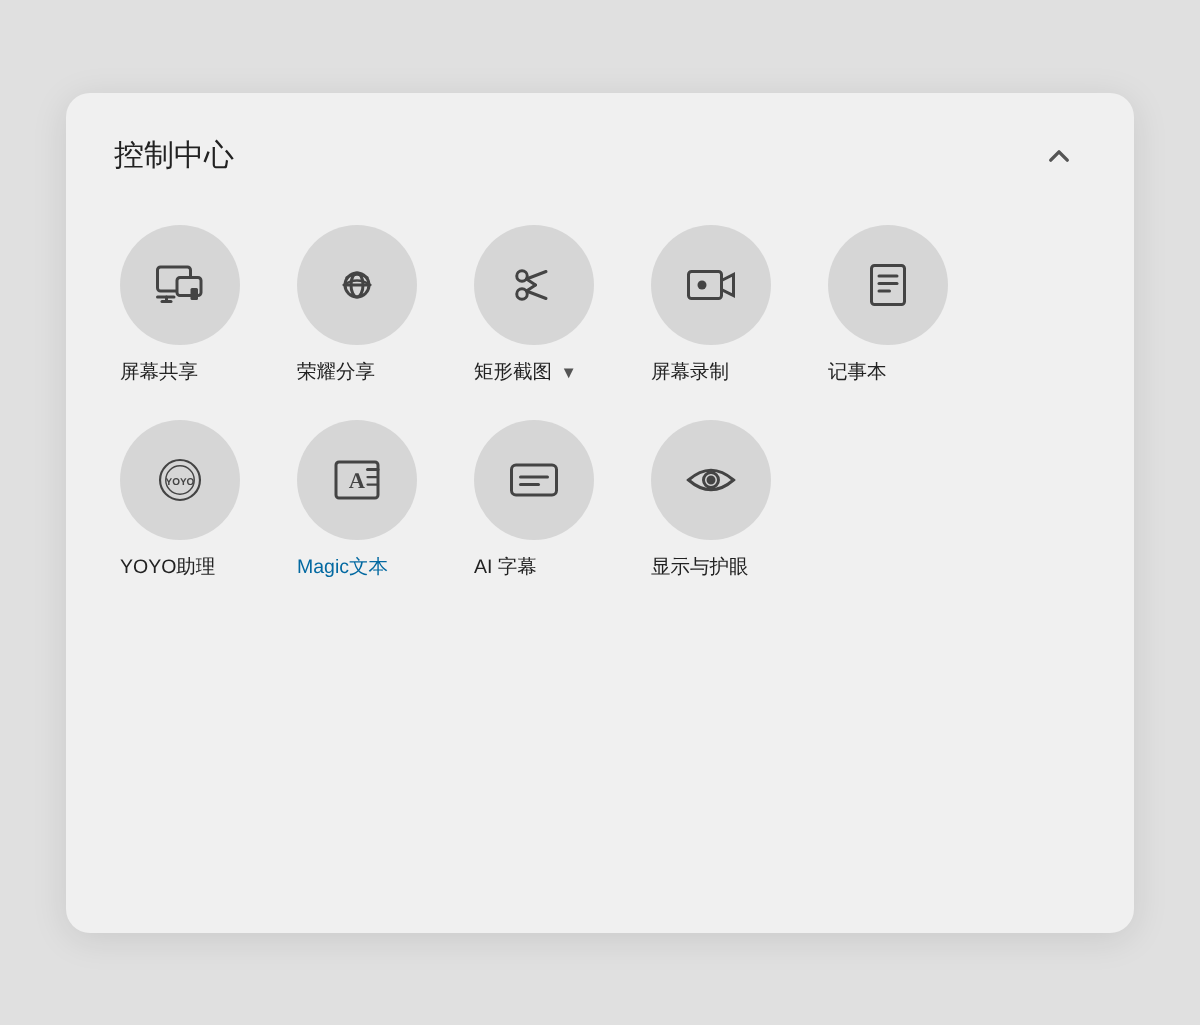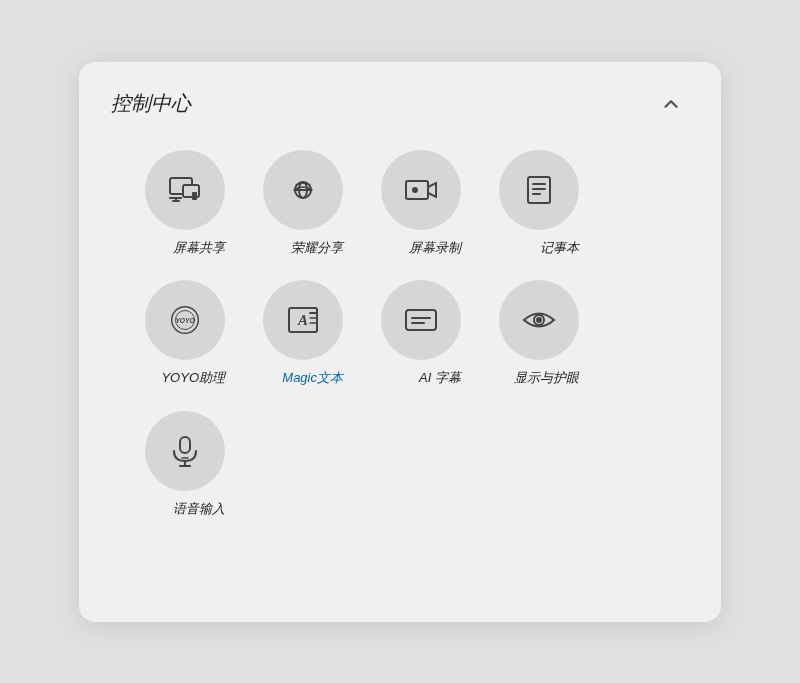--- a/index.html
+++ b/index.html
@@ -9,25 +9,24 @@
       align-items: center;
       justify-content: center;
       width: 800px;
       height: 683px;
       font-family: -apple-system, "PingFang SC", "Microsoft YaHei", sans-serif;
     }
     .panel {
       background: #f0f0f0;
       border-radius: 16px;
       padding: 28px 36px 32px 32px;
-      width: 642px;
+      width: 712px;
       min-height: 560px;
       position: relative;
       box-shadow: 0 4px 24px rgba(0,0,0,0.10);
-      font-style: italic;
     }
     .panel-header {
       display: flex;
       align-items: center;
       justify-content: space-between;
       margin-bottom: 24px;
     }
     .panel-title {
       font-size: 20px;
       font-weight: 500;
@@ -46,21 +45,21 @@
     .grid-row {
       display: flex;
       flex-direction: row;
       gap: 0px;
       margin-bottom: 12px;
       justify-content: flex-start;
     }
     .grid-item {
       display: flex;
       flex-direction: column;
-      align-items: flex-end;
+      align-items: flex-start;
       width: 118px;
       cursor: pointer;
       padding: 8px 4px 4px 4px;
     }
     .icon-circle {
       width: 80px;
       height: 80px;
       border-radius: 50%;
       background: #d6d6d6;
       display: flex;
@@ -124,20 +123,34 @@
           <ellipse cx="19" cy="19" rx="4" ry="8" stroke="#444" stroke-width="2" fill="none"></ellipse>
           <line x1="11" y1="19" x2="27" y2="19" stroke="#444" stroke-width="2"></line>
 
           <path d="M12 14 Q19 10 26 14" stroke="#444" stroke-width="1.5" fill="none"></path>
           <path d="M10 19 Q19 13 28 19" stroke="#444" stroke-width="1.5" fill="none"></path>
         </svg>
       </div>
       <span class="item-label">荣耀分享</span>
     </div>
 
+    <div class="grid-item">
+      <div class="icon-circle">
+        <svg viewBox="0 0 38 38" fill="none" stroke="#444" stroke-width="2" stroke-linecap="round">
+
+          <circle cx="11" cy="13" r="3.5" stroke="#444" stroke-width="2" fill="none"></circle>
+          <circle cx="11" cy="25" r="3.5" stroke="#444" stroke-width="2" fill="none"></circle>
+          <line x1="14" y1="15" x2="27" y2="10" stroke="#444" stroke-width="2"></line>
+          <line x1="14" y1="23" x2="27" y2="28" stroke="#444" stroke-width="2"></line>
+          <line x1="14" y1="15" x2="20" y2="19" stroke="#444" stroke-width="2"></line>
+          <line x1="14" y1="23" x2="20" y2="19" stroke="#444" stroke-width="2"></line>
+        </svg>
+      </div>
+      <span class="item-label">矩形截图 <span class="dropdown-arrow">▼</span></span>
+    </div>
 
     <div class="grid-item">
       <div class="icon-circle">
         <svg viewBox="0 0 38 38" fill="none" stroke="#444" stroke-width="2" stroke-linecap="round">
           <rect x="4" y="10" width="22" height="18" rx="2" stroke="#444" stroke-width="2"></rect>
           <polygon points="26,16 34,12 34,26 26,22" stroke="#444" stroke-width="2" fill="#d6d6d6"></polygon>
           <circle cx="13" cy="19" r="3" fill="#444" stroke="none"></circle>
         </svg>
       </div>
       <span class="item-label">屏幕录制</span>
@@ -210,32 +223,15 @@
 
           <circle cx="19" cy="19" r="2" fill="#444"></circle>
         </svg>
       </div>
       <span class="item-label">显示与护眼</span>
     </div>
   </div>
 
   <div class="grid-row">
 
-    <div class="grid-item">
-      <div class="icon-circle">
-        <svg viewBox="0 0 38 38" fill="none" stroke="#444" stroke-width="2" stroke-linecap="round">
-
-          <rect x="14" y="5" width="10" height="16" rx="5" stroke="#444" stroke-width="2"></rect>
-
-          <path d="M8 19 Q8 29 19 29 Q30 29 30 19" stroke="#444" stroke-width="2" fill="none"></path>
-
-          <line x1="19" y1="29" x2="19" y2="34" stroke="#444" stroke-width="2"></line>
-          <line x1="14" y1="34" x2="24" y2="34" stroke="#444" stroke-width="2"></line>
-
-          <line x1="14" y1="17" x2="14" y2="17" stroke="none"></line>
-          <line x1="16" y1="26" x2="22" y2="26" stroke="#444" stroke-width="1.5"></line>
-        </svg>
-      </div>
-      <span class="item-label">语音输入</span>
-    </div>
 
   </div>
 </div>
 
 </body></html>

